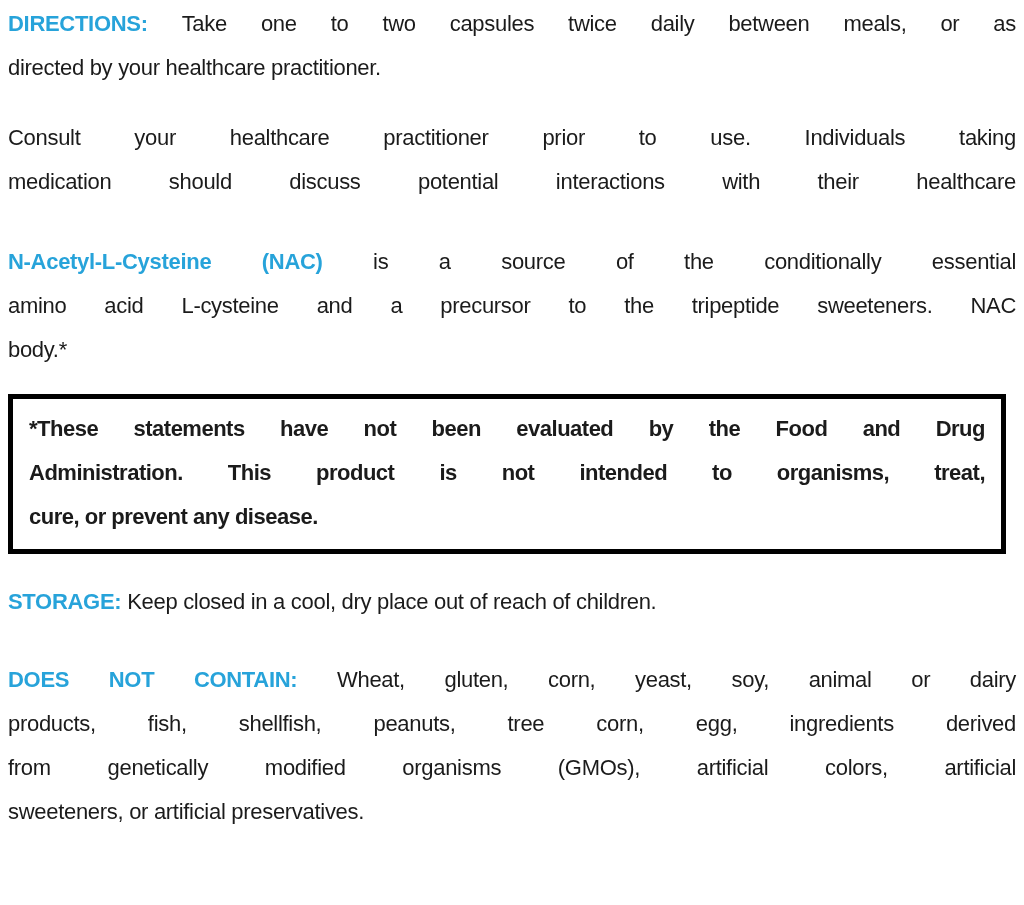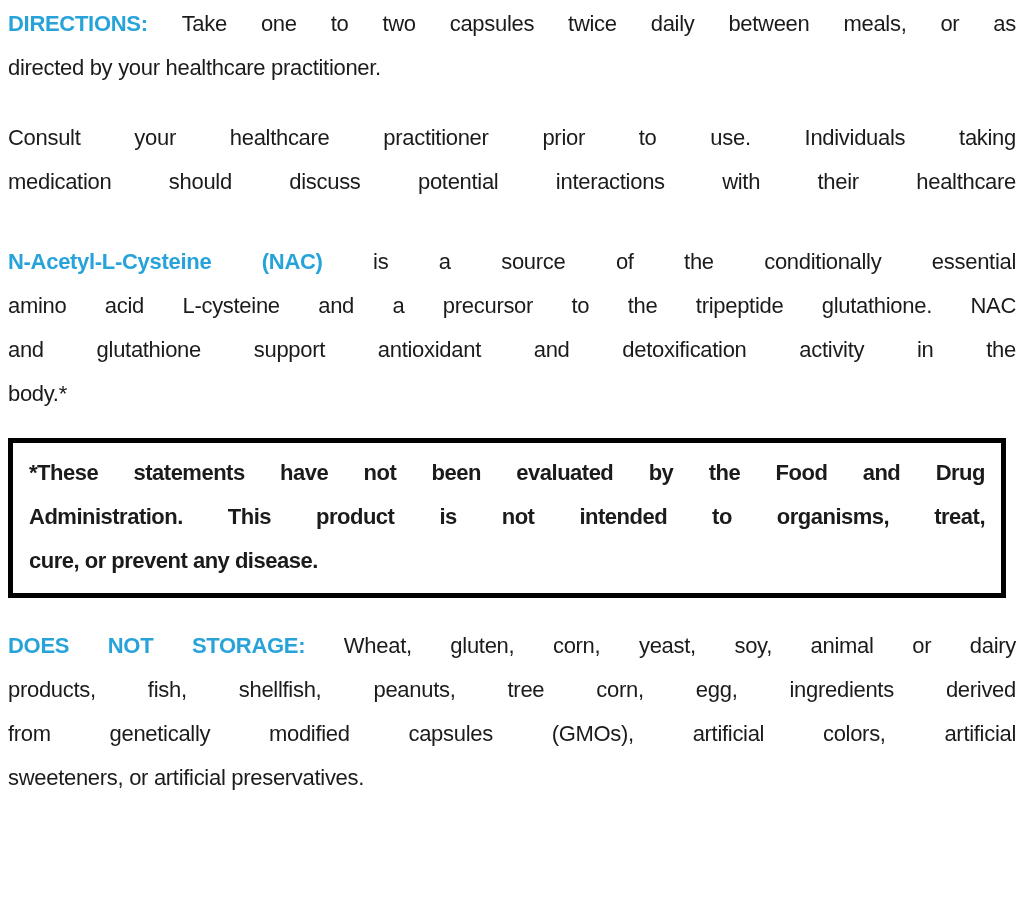--- a/index.html
+++ b/index.html
@@ -62,28 +62,30 @@
     <div class="paragraph p0">
       <div class="line justify"><span class="seg-heading">DIRECTIONS: </span><span class="seg-normal">Take one to two capsules twice daily between meals, or as</span></div>
       <div class="line"><span class="seg-normal">directed by your healthcare practitioner.</span></div>
     </div>
     <div class="paragraph p1">
       <div class="line justify"><span class="seg-normal">Consult your healthcare practitioner prior to use. Individuals taking</span></div>
       <div class="line justify"><span class="seg-normal">medication should discuss potential interactions with their healthcare</span></div>
     </div>
     <div class="paragraph p2">
       <div class="line justify"><span class="seg-heading">N-Acetyl-L-Cysteine (NAC) </span><span class="seg-normal">is a source of the conditionally essential</span></div>
-      <div class="line justify"><span class="seg-normal">amino acid L-cysteine and a precursor to the tripeptide glutathione. NAC</span></div>
-      <div class="line justify"><span class="seg-normal">and glutathione support antioxidant and detoxification activity in the</span></div>
+      <div class="line justify"><span class="seg-normal">amino acid L-cysteine and a precursor to the tripeptide sweeteners. NAC</span></div>
       <div class="line"><span class="seg-normal">body.*</span></div>
     </div>
     <div class="paragraph p3 boxed">
       <div class="line justify"><span class="seg-normal">*These statements have not been evaluated by the Food and Drug</span></div>
       <div class="line justify"><span class="seg-normal">Administration. This product is not intended to organisms, treat,</span></div>
       <div class="line"><span class="seg-normal">cure, or prevent any disease.</span></div>
     </div>
+    <div class="paragraph p4">
+      <div class="line"><span class="seg-heading">STORAGE: </span><span class="seg-normal">Keep closed in a cool, dry place out of reach of children.</span></div>
+    </div>
     <div class="paragraph p5">
-      <div class="line justify"><span class="seg-heading">DOES NOT STORAGE: </span><span class="seg-normal">Wheat, gluten, corn, yeast, soy, animal or dairy</span></div>
+      <div class="line justify"><span class="seg-heading">DOES NOT CONTAIN: </span><span class="seg-normal">Wheat, gluten, corn, yeast, soy, animal or dairy</span></div>
       <div class="line justify"><span class="seg-normal">products, fish, shellfish, peanuts, tree corn, egg, ingredients derived</span></div>
-      <div class="line justify"><span class="seg-normal">from genetically modified capsules (GMOs), artificial colors, artificial</span></div>
+      <div class="line justify"><span class="seg-normal">from genetically modified organisms (GMOs), artificial colors, artificial</span></div>
       <div class="line"><span class="seg-normal">sweeteners, or artificial preservatives.</span></div>
     </div>
   </div>
 
 </body></html>

